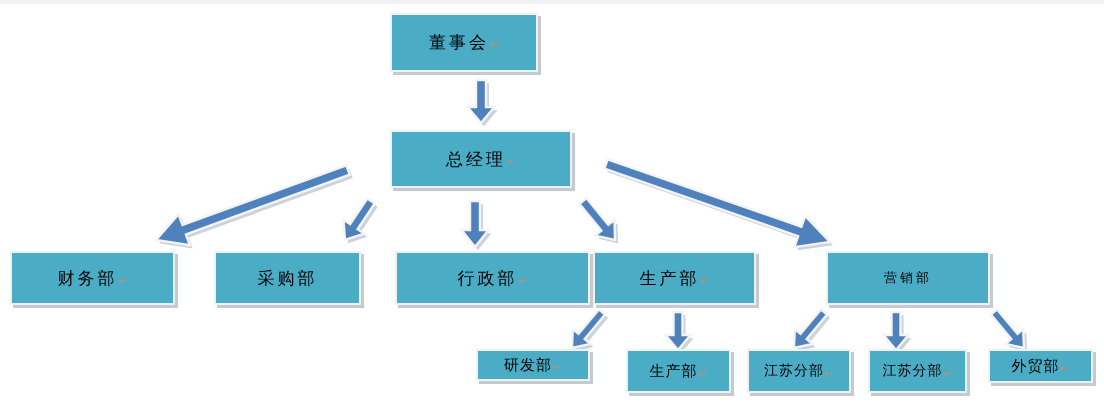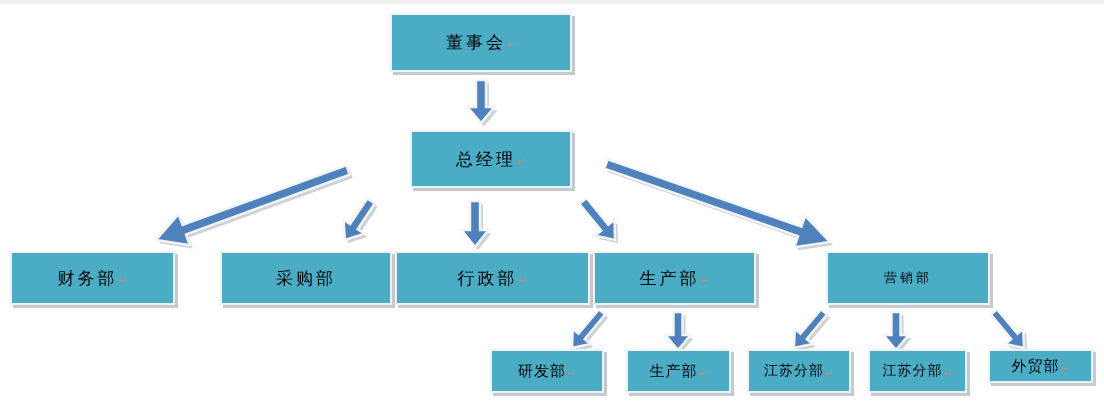--- a/index.html
+++ b/index.html
@@ -90,47 +90,47 @@
       <g>
         <polygon class="arrow-shadow" points="891.5,312 891.5,335 883.5,335 896,350 908.5,335 900.5,335 900.5,312" transform="translate(3,3.2)" fill="#9aa6b2"></polygon>
         <polygon class="arrow-main" points="891.5,312 891.5,335 883.5,335 896,350 908.5,335 900.5,335 900.5,312" fill="#4F81BD"></polygon>
       </g>
       <g>
         <polygon class="arrow-shadow" points="990.9,314.6 1011.3,339 1005.6,343.8 1024,348 1023.2,329.1 1017.5,333.9 997.1,309.4" transform="translate(3,3.2)" fill="#9aa6b2"></polygon>
         <polygon class="arrow-main" points="990.9,314.6 1011.3,339 1005.6,343.8 1024,348 1023.2,329.1 1017.5,333.9 997.1,309.4" fill="#4F81BD"></polygon>
       </g>
     </svg>
   <div id="node-layer">
-      <div class="node lv1" style="left: 390px; top: 13px; width: 182px; height: 59px; font-size: 17px;">
+      <div class="node lv1" style="left: 390px; top: 13px; width: 148px; height: 59px; font-size: 17px;">
         <span class="lbl">董事会</span>
         <span class="mark">↵</span>
       </div>
-      <div class="node lv2" style="left: 390px; top: 130px; width: 162px; height: 58px; font-size: 17px; margin-left: 20px;">
+      <div class="node lv2" style="left: 390px; top: 130px; width: 182px; height: 58px; font-size: 17px;">
         <span class="lbl">总经理</span>
         <span class="mark">↵</span>
       </div>
       <div class="node lv3" style="left: 10px; top: 251px; width: 165px; height: 54px; font-size: 17px; text-align: right;">
         <span class="lbl">财务部</span>
         <span class="mark">↵</span>
       </div>
-      <div class="node lv3" style="left: 220px; top: 251px; width: 172px; height: 54px; font-size: 17px;">
+      <div class="node lv3" style="left: 214px; top: 251px; width: 147px; height: 54px; font-size: 17px;">
         <span class="lbl">采购部</span>
       </div>
       <div class="node lv3" style="left: 395px; top: 251px; width: 195px; height: 54px; font-size: 17px;">
         <span class="lbl">行政部</span>
         <span class="mark">↵</span>
       </div>
       <div class="node lv3" style="left: 593px; top: 251px; width: 163px; height: 54px; font-size: 17px;">
         <span class="lbl">生产部</span>
         <span class="mark">↵</span>
       </div>
       <div class="node lv3" style="left: 826px; top: 251px; width: 164px; height: 54px; font-size: 13px;">
         <span class="lbl">营销部</span>
       </div>
-      <div class="node lv4" style="left: 490px; top: 349px; width: 114px; height: 44px; font-size: 15px;">
+      <div class="node lv4" style="left: 476px; top: 349px; width: 114px; height: 32px; font-size: 15px;">
         <span class="lbl">研发部</span>
         <span class="mark">↵</span>
       </div>
       <div class="node lv4" style="left: 626px; top: 349px; width: 105px; height: 44px; font-size: 15px;">
         <span class="lbl">生产部</span>
         <span class="mark">↵</span>
       </div>
       <div class="node lv4" style="left: 747px; top: 349px; width: 104px; height: 44px; font-size: 14px;">
         <span class="lbl">江苏分部</span>
         <span class="mark">↵</span>

